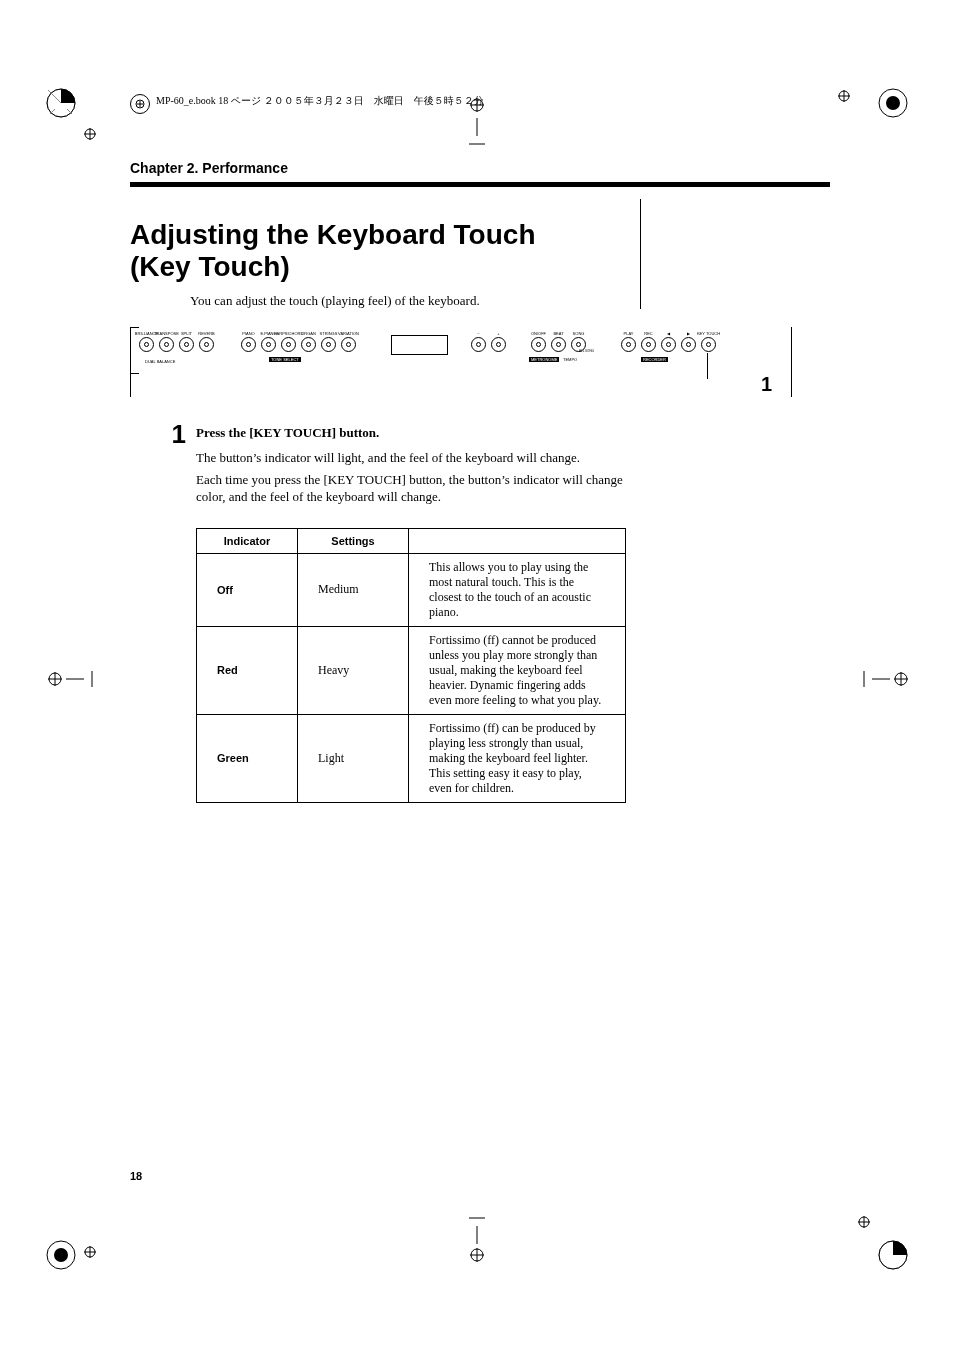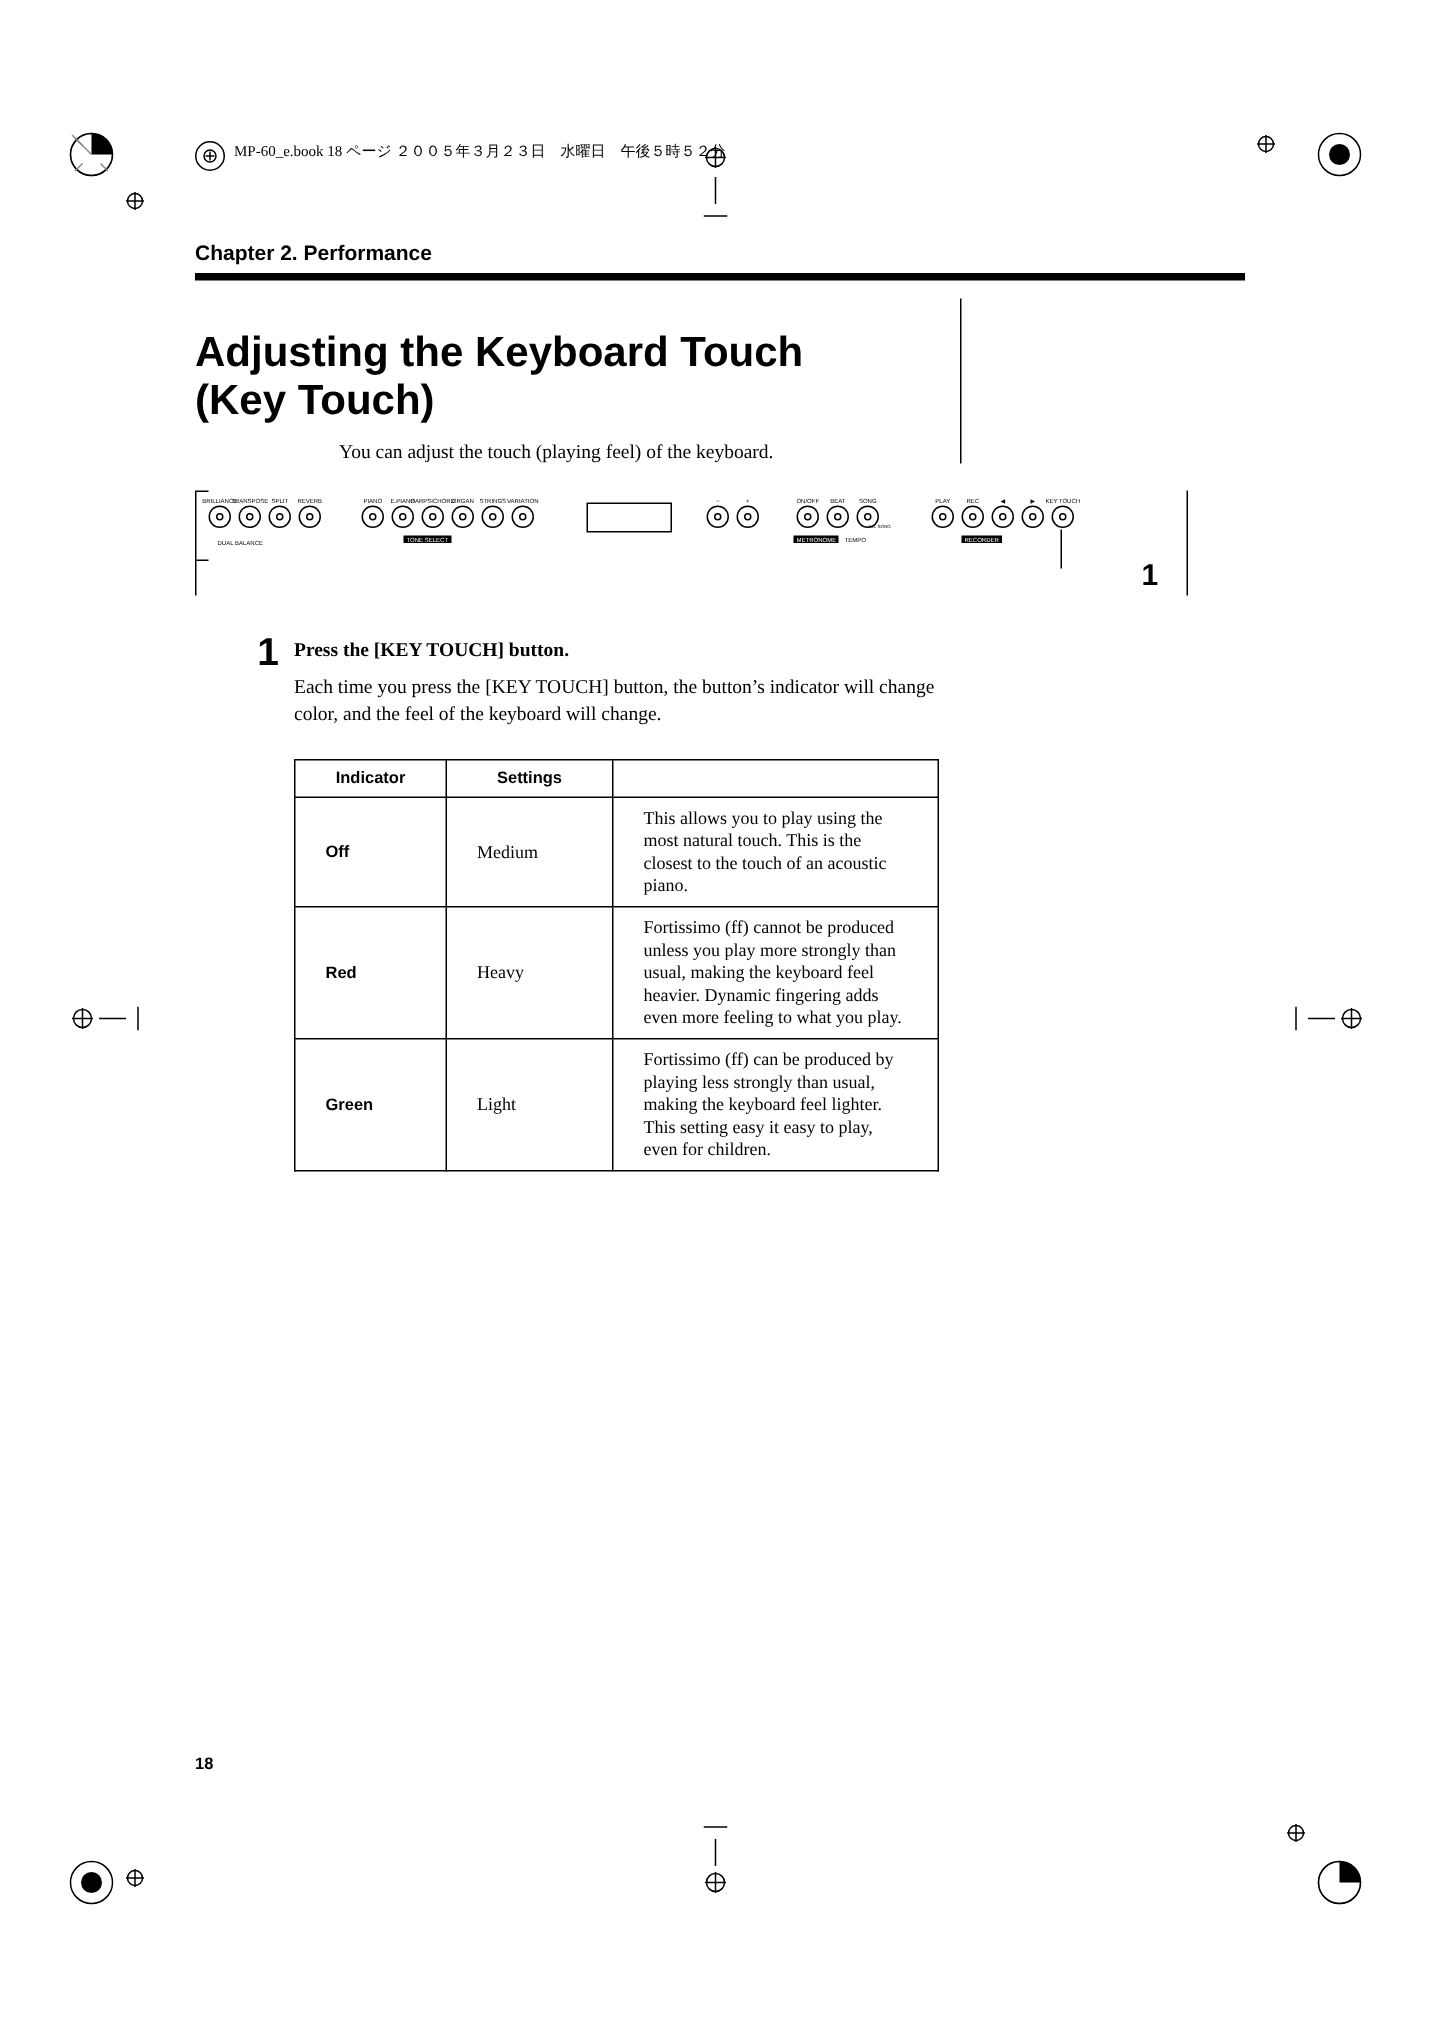--- a/index.html
+++ b/index.html
@@ -49,21 +49,21 @@
   }
   .title-text h1 {
     font-family: Arial, Helvetica, sans-serif;
     font-weight: 900;
     font-size: 28px;
     line-height: 1.15;
     margin: 0 0 10px 0;
   }
   .intro {
     font-size: 13px;
-    margin-left: 96px;
+    margin-left: 60px;
     margin-top: 8px;
   }
   .title-divider {
     border-left: 1px solid #000;
     margin-left: 10px;
     height: 110px;
   }
 
   
   .panel-box {
@@ -491,20 +491,21 @@
 
       <div class="callout-line" style="left:576px; top:26px;"></div>
       <div class="callout-num" style="left:630px; top:46px;">1</div>
     </div>
   </div>
 
   <div class="step">
     <div class="step-num">1</div>
     <div class="step-body">
       <div class="step-title">Press the [KEY TOUCH] button.</div>
+      <p class="step-text">The button’s indicator will light, and the feel of the keyboard will change.</p>
       <p class="step-text">Each time you press the [KEY TOUCH] button, the button’s indicator will change color, and the feel of the keyboard will change.</p>
     </div>
   </div>
 
   <table class="settings-table">
     <thead>
       <tr>
         <th>Indicator</th>
         <th>Settings</th>
         <th></th>

